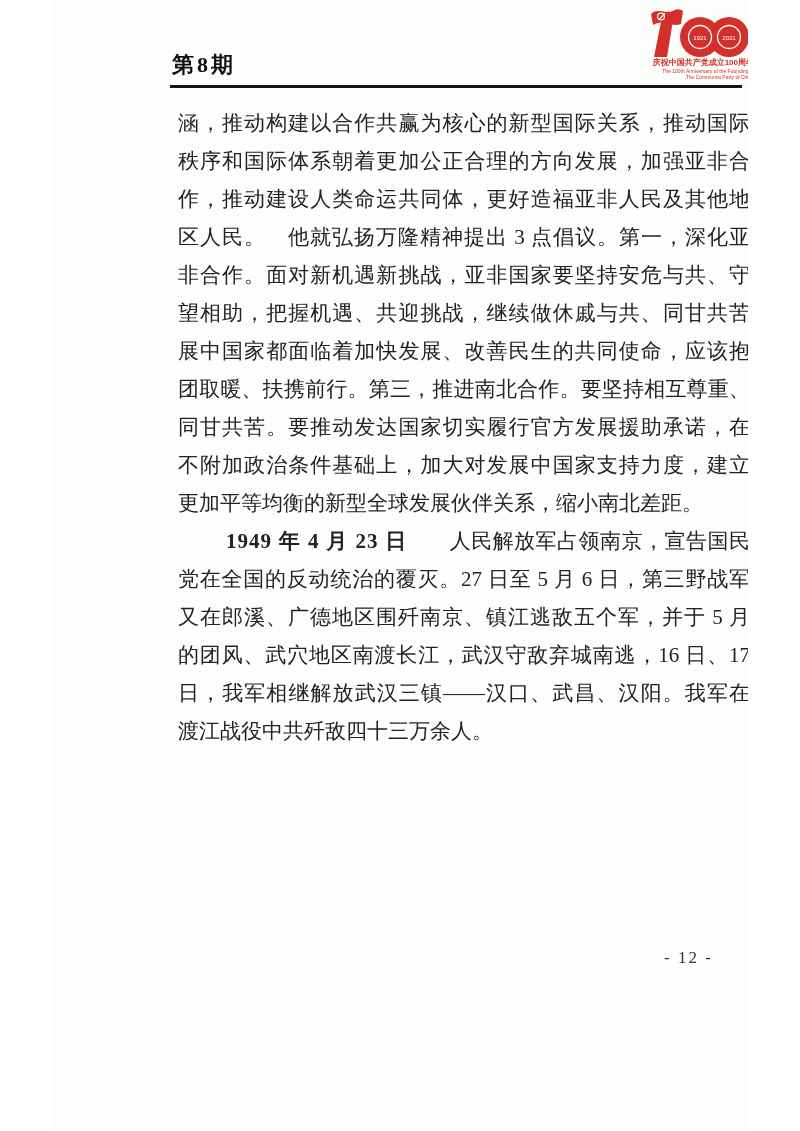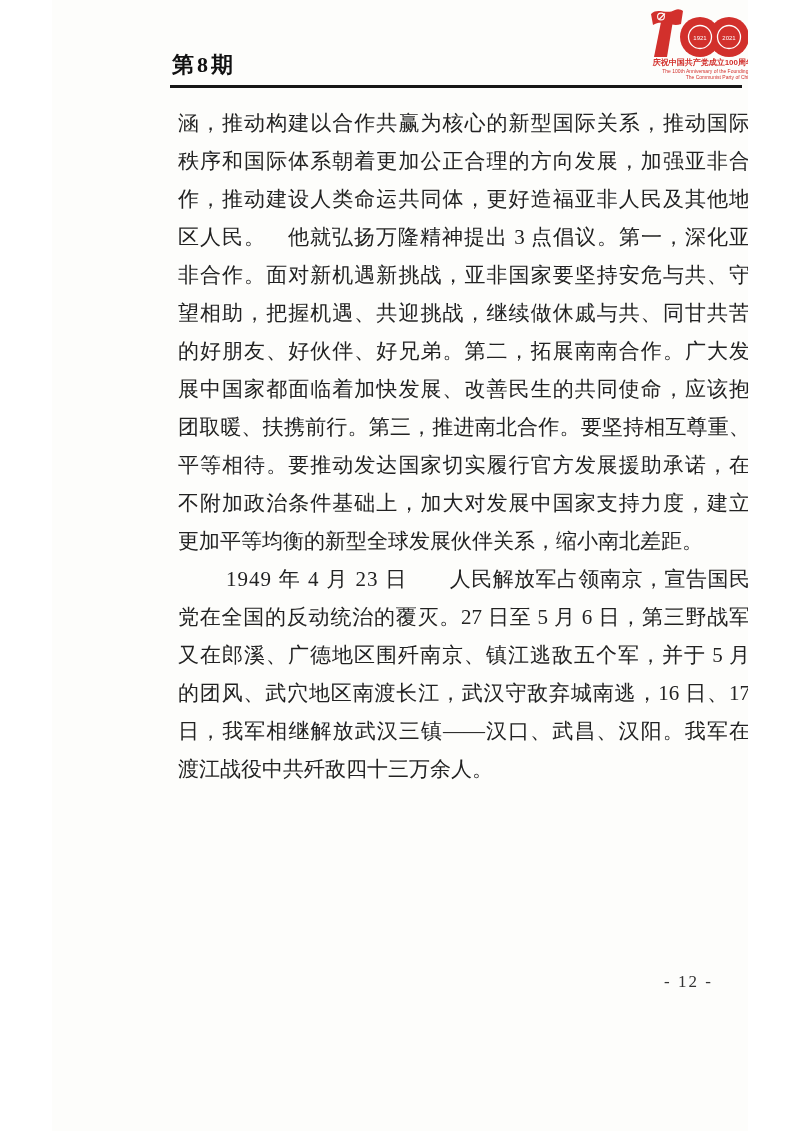--- a/index.html
+++ b/index.html
@@ -35,23 +35,23 @@
     font-size:21px; line-height:38px; color:#222;
   }
   .bline {
     height:38px;
     text-align:justify;
     text-align-last:justify;
     text-justify:inter-character;
   }
   .para .bline:last-child { text-align-last:left; }
   .first-line { text-indent:48px; }
-  .date-heading { font-weight:normal; margin-right:42px; letter-spacing:1px; }
+  .date-heading { font-weight:bold; margin-right:42px; letter-spacing:1px; }
   .page-number {
-    position:absolute; left:612px; top:972px;
+    position:absolute; left:612px; top:948px;
     font-size:17px; letter-spacing:2px; color:#333;
   }
 </style>
 </head>
 <body>
 
 <div class="page">
 
   <div class="issue-label">第8期</div>
 
@@ -81,24 +81,23 @@
   <div class="header-rule"></div>
 
   <div class="body-text">
     <div class="para">
         <div class="bline">涵，推动构建以合作共赢为核心的新型国际关系，推动国际</div>
         <div class="bline">秩序和国际体系朝着更加公正合理的方向发展，加强亚非合</div>
         <div class="bline">作，推动建设人类命运共同体，更好造福亚非人民及其他地</div>
         <div class="bline">区人民。　他就弘扬万隆精神提出 3 点倡议。第一，深化亚</div>
         <div class="bline">非合作。面对新机遇新挑战，亚非国家要坚持安危与共、守</div>
         <div class="bline">望相助，把握机遇、共迎挑战，继续做休戚与共、同甘共苦</div>
-        <div class="bline">的好朋友、好伙伴、好兄弟。第二，拓展南南合作。广大发</div>
         <div class="bline">展中国家都面临着加快发展、改善民生的共同使命，应该抱</div>
         <div class="bline">团取暖、扶携前行。第三，推进南北合作。要坚持相互尊重、</div>
-        <div class="bline">平等相待。要推动发达国家切实履行官方发展援助承诺，在</div>
+        <div class="bline">同甘共苦。要推动发达国家切实履行官方发展援助承诺，在</div>
         <div class="bline">不附加政治条件基础上，加大对发展中国家支持力度，建立</div>
         <div class="bline">更加平等均衡的新型全球发展伙伴关系，缩小南北差距。</div>
       </div>
     <div class="para">
       <div class="bline first-line">
         <span class="date-heading">1949 年 4 月 23 日</span><span>人民解放军占领南京，宣告国民</span>
       </div>
       <div class="para">
           <div class="bline">党在全国的反动统治的覆灭。27 日至 5 月 6 日，第三野战军</div>
           <div class="bline">又在郎溪、广德地区围歼南京、镇江逃敌五个军，并于 5 月</div>

